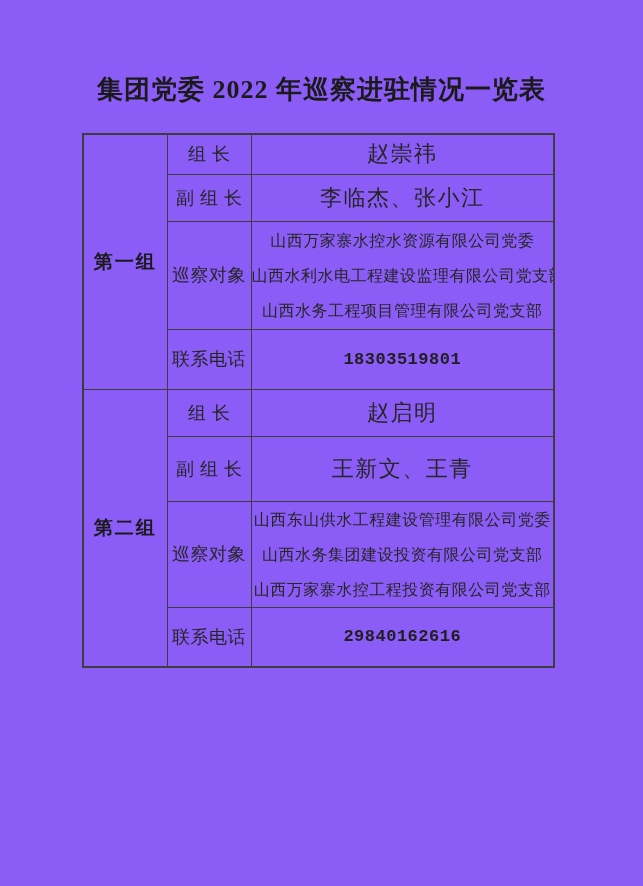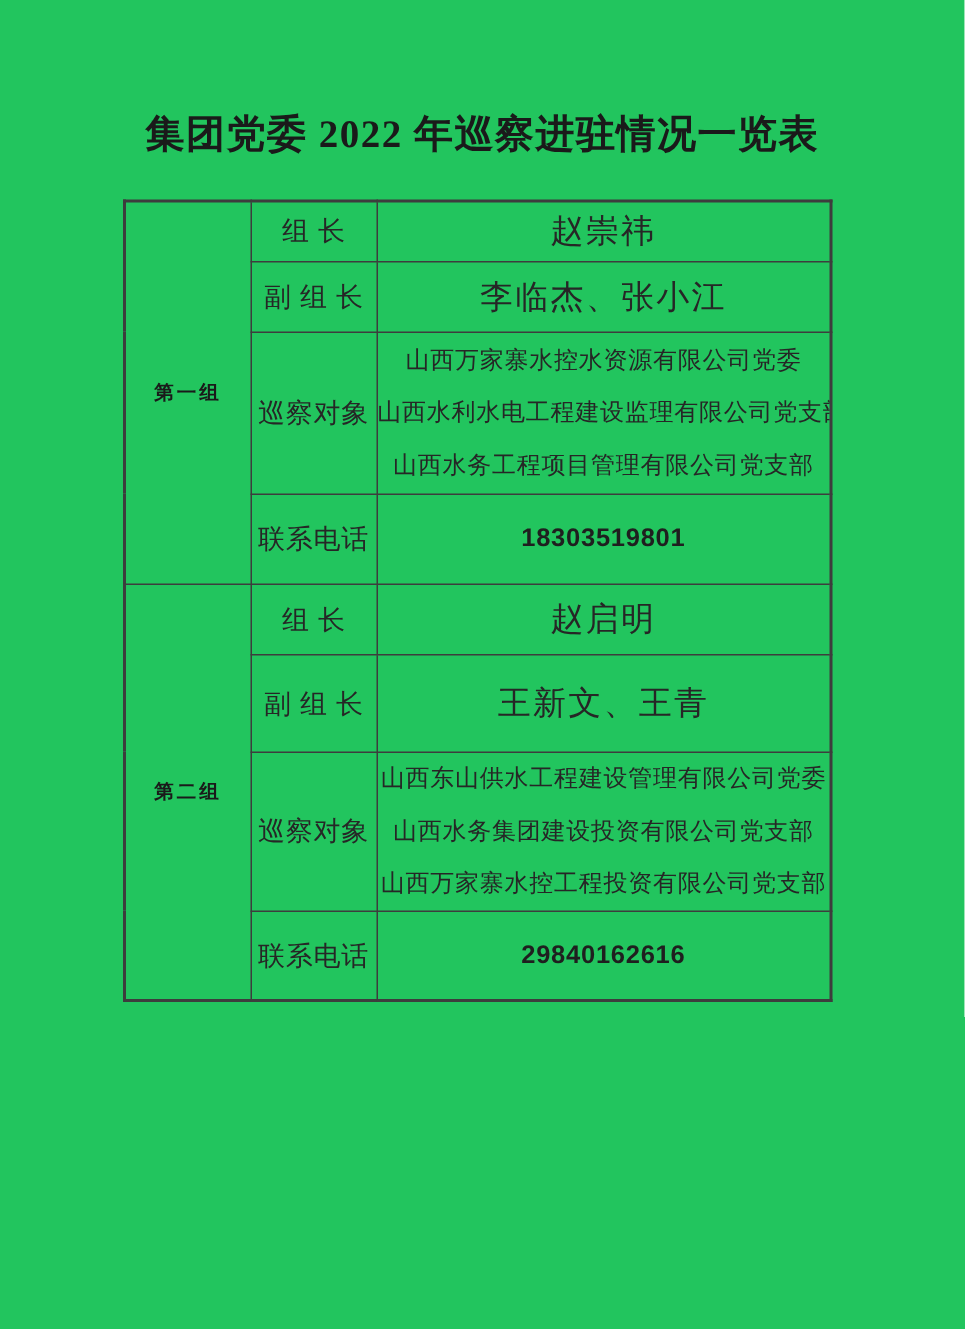--- a/index.html
+++ b/index.html
@@ -4,21 +4,21 @@
 <style>
   html, body {
     margin: 0;
     padding: 0;
     background: #ffffff;
   }
   .page {
     position: relative;
     width: 643px;
     height: 886px;
-    background: #22c55e;
+    background: #8b5cf6;
     font-family: "Liberation Serif", serif;
     color: #212121;
     overflow: hidden;
   }
   .doc-title {
     position: absolute;
     top: 72px;
     left: 0;
     width: 100%;
     text-align: center;
@@ -52,21 +52,21 @@
   tr.r-deputy1   { height: 47px; }
   tr.r-targets1  { height: 108px; }
   tr.r-phone1    { height: 60px; }
   tr.r-leader2   { height: 47px; }
   tr.r-deputy2   { height: 65px; }
   tr.r-targets2  { height: 103px; }
   tr.r-phone2    { height: 60px; }
 
   .group-cell {
     font-weight: bold;
-    font-size: 13px;
+    font-size: 19px;
     letter-spacing: 2px;
     padding-left: 2px;
     color: #1a1a1a;
   }
   .label-cell {
     font-size: 18px;
     letter-spacing: 0.5px;
     color: #262626;
   }
   .label-cell.spread {
@@ -81,21 +81,21 @@
   .value-cell.targets {
     font-size: 16px;
     letter-spacing: 0.5px;
     font-family: Liberation Serif, serif;
   }
   .target-line {
     line-height: 35px;
     white-space: nowrap;
   }
   .value-cell.phone {
-    font-family: Liberation Sans, sans-serif;
+    font-family: Liberation Mono, monospace;
     font-size: 17px;
     font-weight: bold;
     letter-spacing: 0.5px;
     color: #1f1f1f;
   }
 </style>
 </head>
 <body>
 
 <div class="page">

